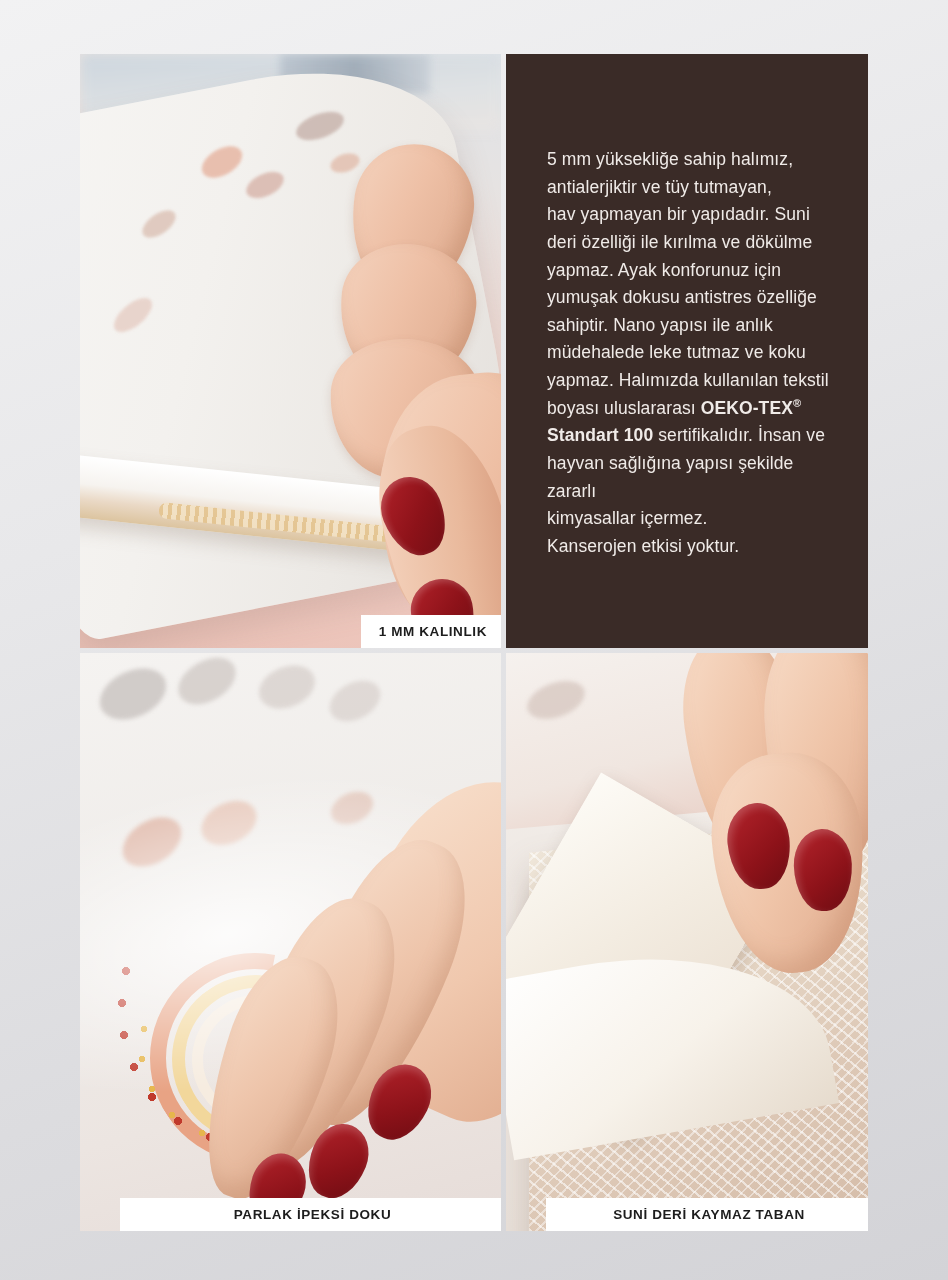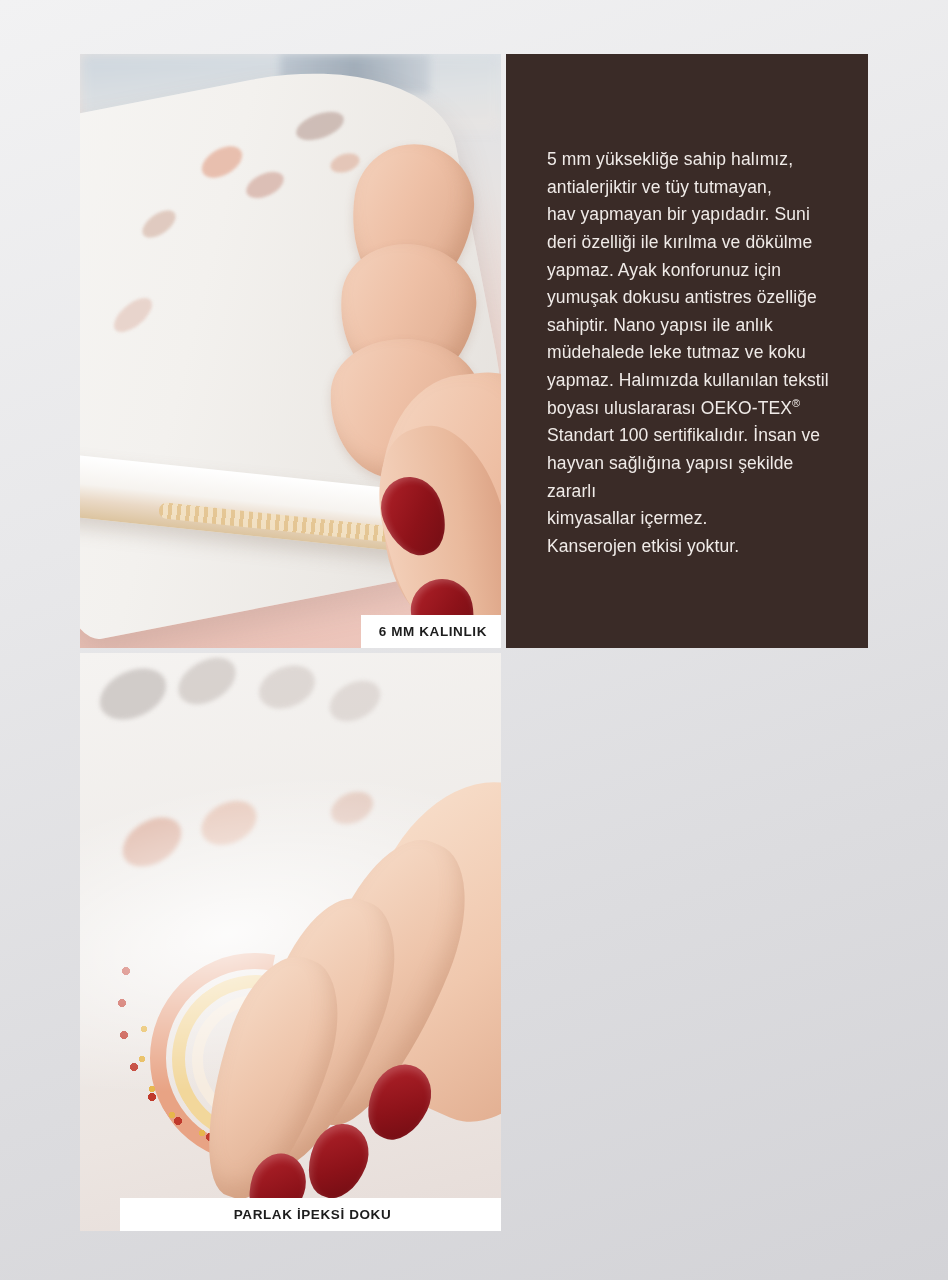--- a/index.html
+++ b/index.html
@@ -142,21 +142,21 @@
     background: #3a2b27;
     color: #f0ebe8;
     padding: 92px 34px 30px 41px;
   }
   .p2 .txt {
     font-size: 17.5px;
     line-height: 1.58;
     letter-spacing: .1px;
     white-space: pre-wrap;
   }
-  .p2 .txt b { font-weight: normal; }
+  .p2 .txt b { font-weight: bold; }
 
   
   .p3 { background: #14532d; }
   .p3 .bg {
     position: absolute; inset: 0;
     background: linear-gradient(165deg, #f5f3f1 0%, #efece9 40%, #ece5e1 72%, #e6dcd8 100%);
   }
   .p3 .sheen {
     position: absolute; left: -60px; top: 120px; width: 520px; height: 300px;
     background: radial-gradient(ellipse at 40% 50%, rgba(255,255,255,0.85), rgba(255,255,255,0) 70%);
@@ -314,21 +314,21 @@
     <div class="rugEdge"></div>
     <div class="hand">
       <div class="finger f1"></div>
       <div class="finger f2"></div>
       <div class="finger f3"></div>
       <div class="palm"></div>
       <div class="thumb"></div>
       <div class="nail n1"></div>
       <div class="nail n2"></div>
     </div>
-    <div class="caption">6 MM KALINLIK</div>
+    <div class="caption">1 MM KALINLIK</div>
   </div>
 
   <div class="panel p2">
     <div class="txt"><span>5 mm yüksekliğe sahip halımız,
 antialerjiktir ve tüy tutmayan,
 hav yapmayan bir yapıdadır. Suni
 deri özelliği ile kırılma ve dökülme
 yapmaz. Ayak konforunuz için
 yumuşak dokusu antistres özelliğe
 sahiptir. Nano yapısı ile anlık
@@ -360,14 +360,32 @@
       <div class="f fa"></div>
       <div class="f fb"></div>
       <div class="f fc"></div>
       <div class="nl nl1"></div>
       <div class="nl nl2"></div>
       <div class="nl nl3"></div>
     </div>
     <div class="caption wide">PARLAK İPEKSİ  DOKU</div>
   </div>
 
+  <div class="panel p4">
+    <div class="bg"></div>
+    <div class="printed"></div>
+    <div class="pdot pd1"></div>
+    <div class="pdot pd2"></div>
+    <div class="pdot pd3"></div>
+    <div class="backing"></div>
+    <div class="backfold"></div>
+    <div class="edgecurl"></div>
+    <div class="hand4">
+      <div class="fg g1"></div>
+      <div class="fg g2"></div>
+      <div class="fg g3"></div>
+      <div class="gn gn1"></div>
+      <div class="gn gn2"></div>
+    </div>
+    <div class="caption wide">SUNİ DERİ KAYMAZ TABAN</div>
+  </div>
 
 </div>
 
 </body></html>

